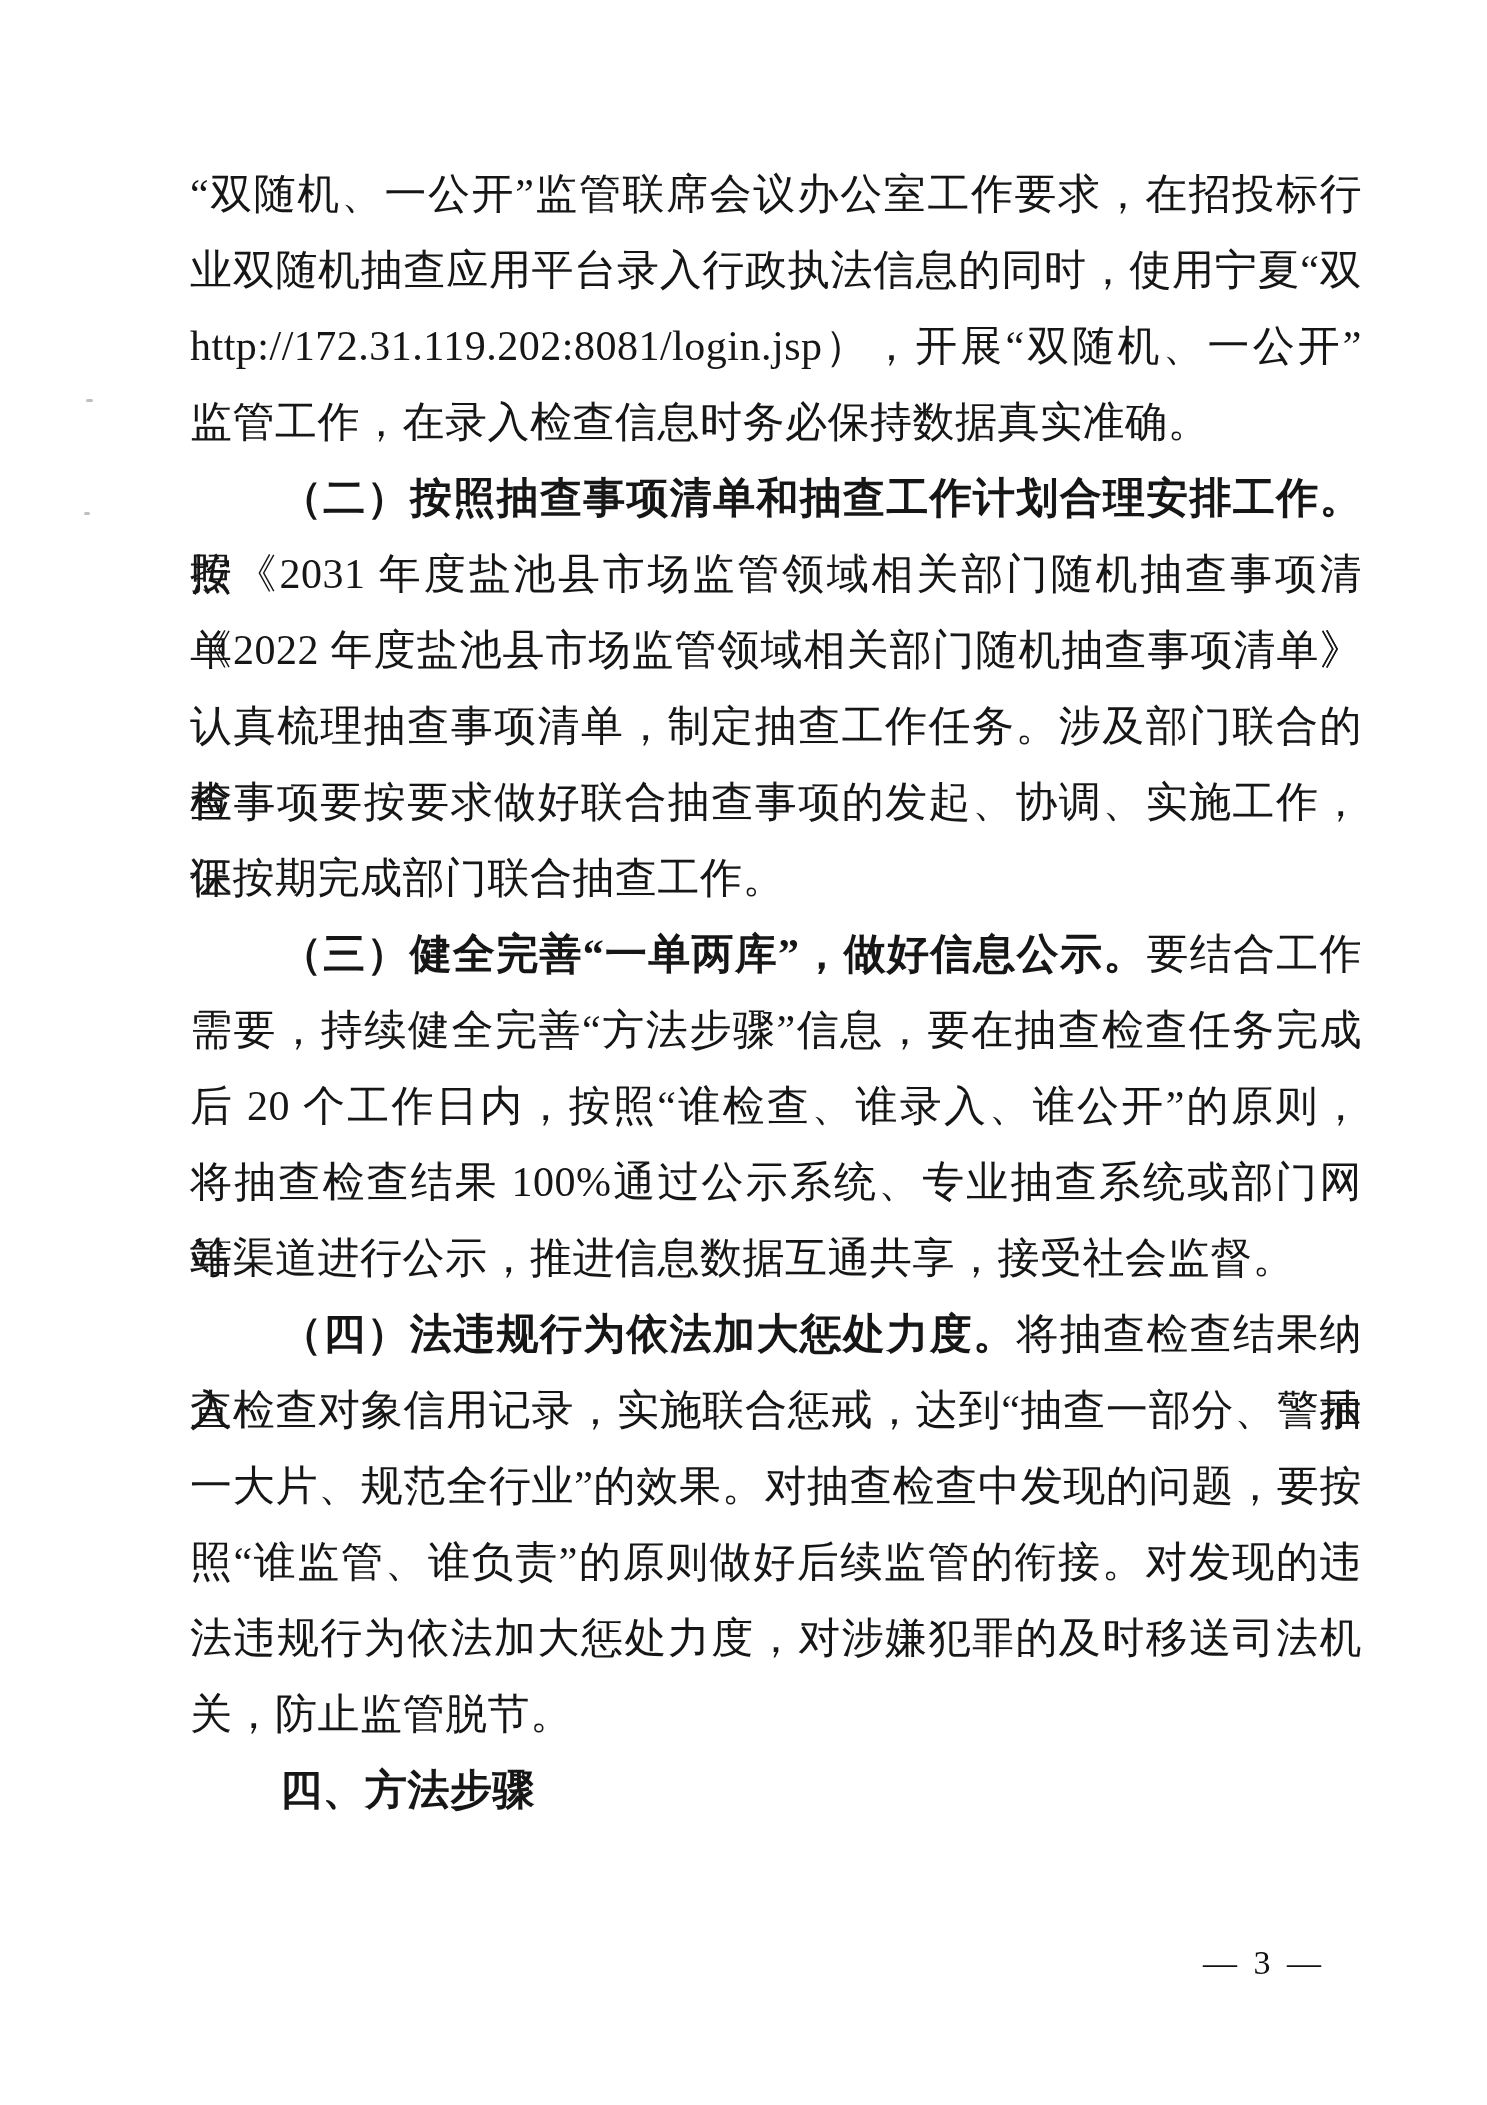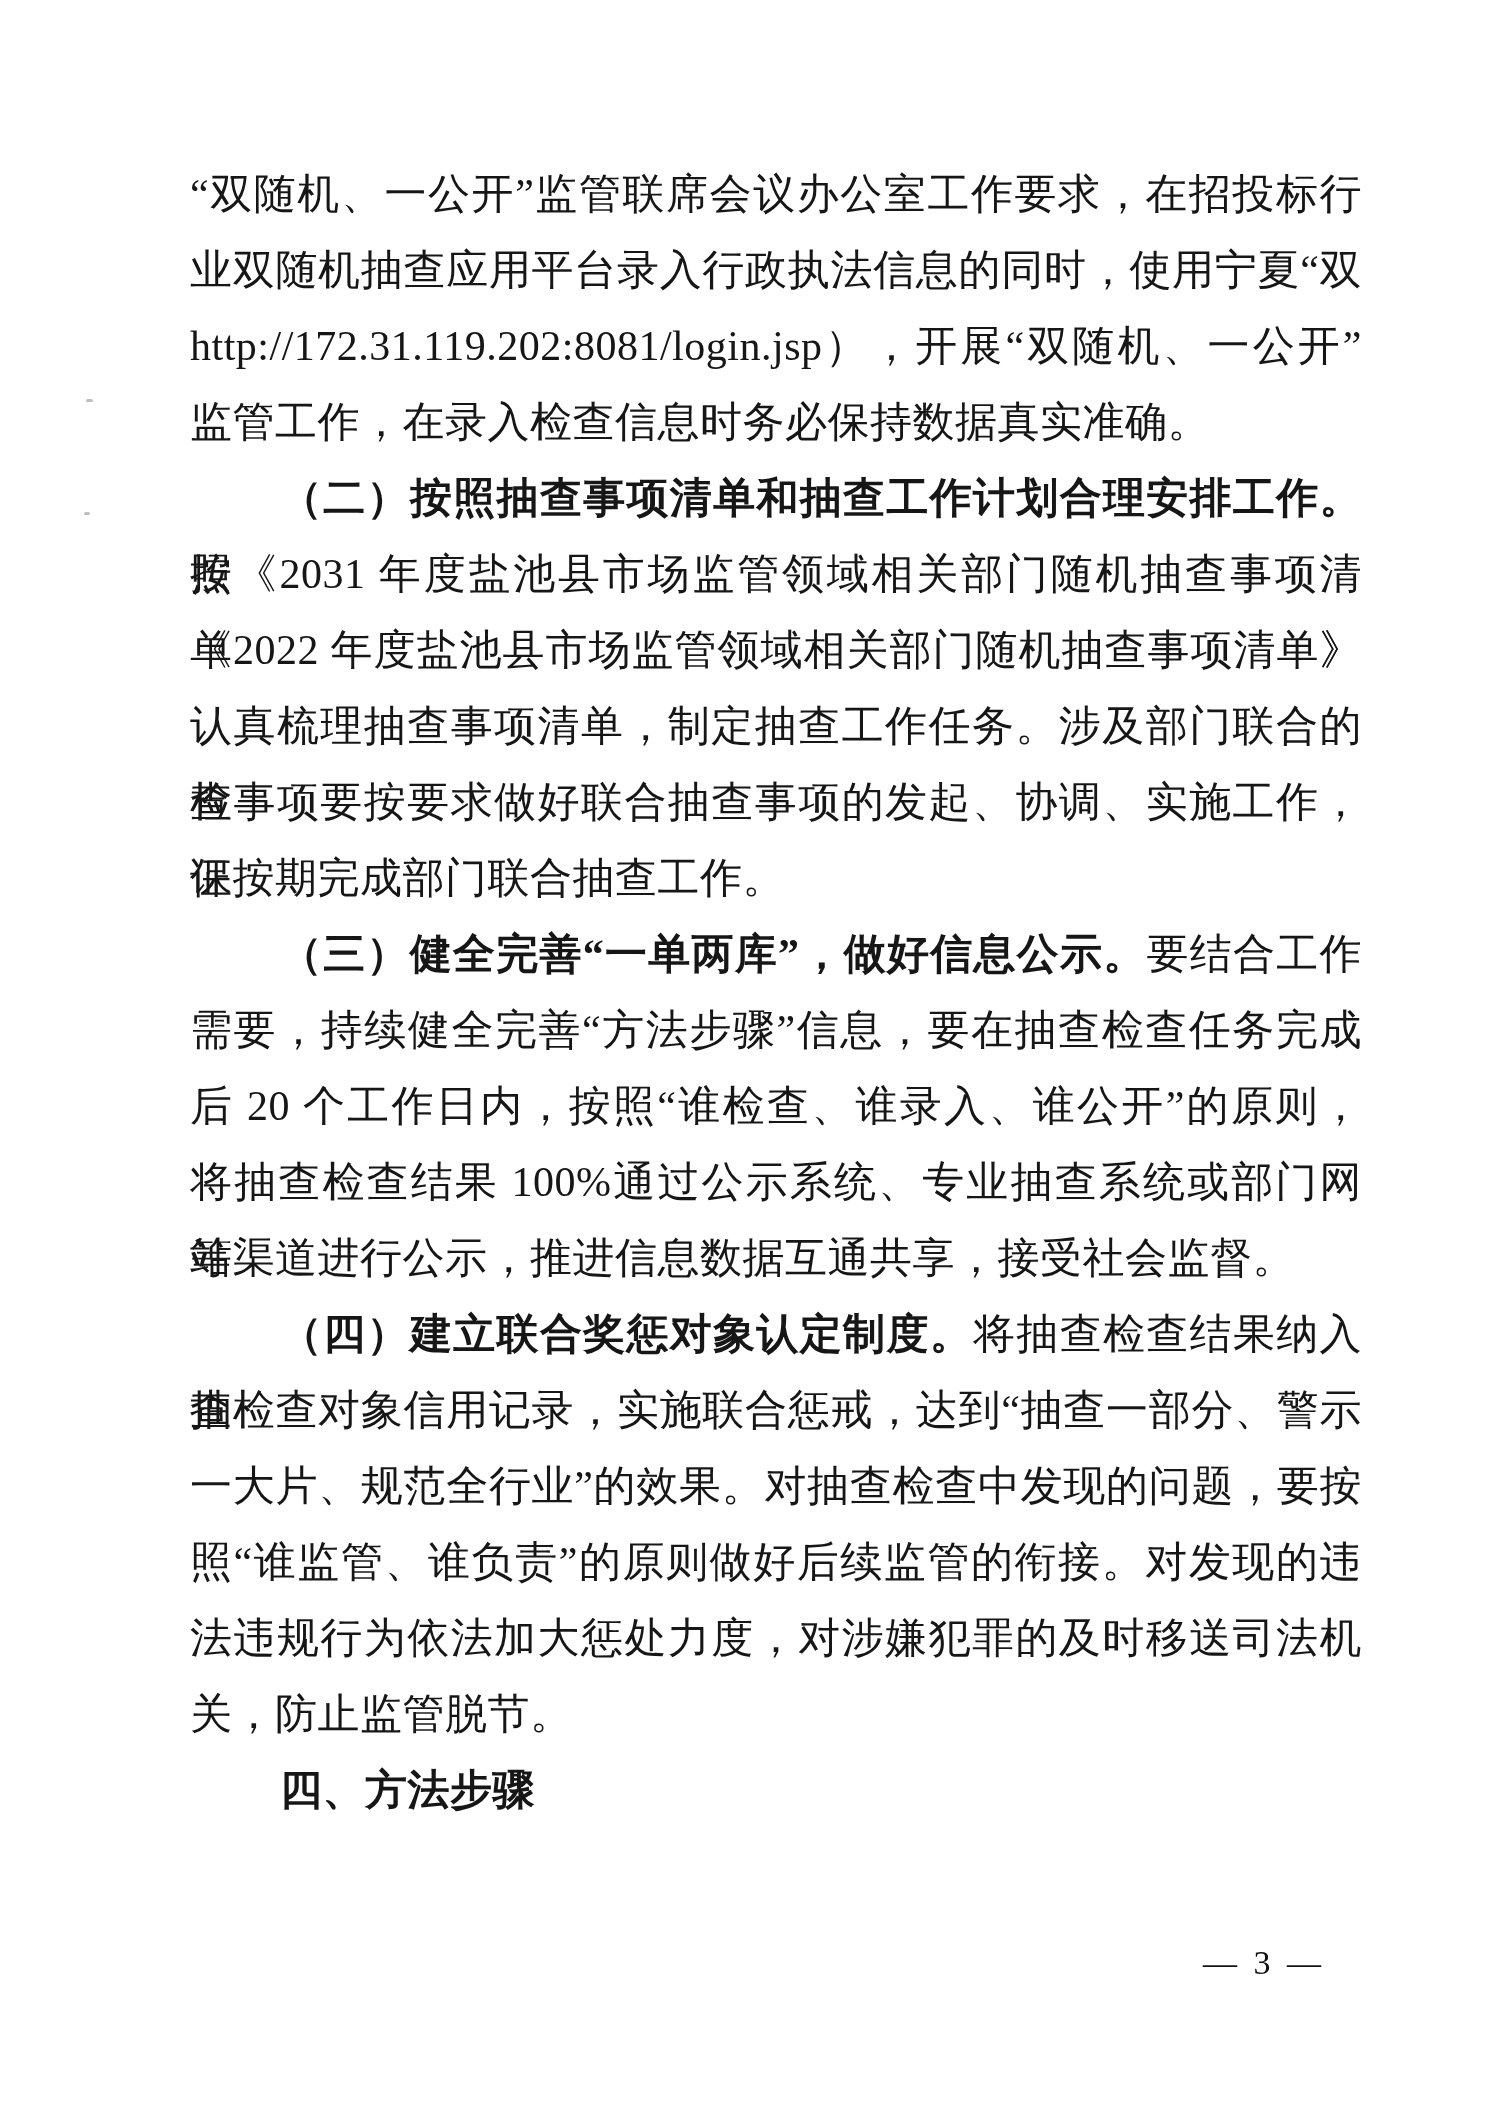--- a/index.html
+++ b/index.html
@@ -87,21 +87,21 @@
 
     <div>
       <div class="line j ind"><span class="b">（三）健全完善“一单两库”，做好信息公示。</span><span>要结合工作</span></div>
       <div class="line j"><span class="b"></span><span>需要，持续健全完善“方法步骤”信息，要在抽查检查任务完成</span></div>
       <div class="line j"><span class="b"></span><span>后 20 个工作日内，按照“谁检查、谁录入、谁公开”的原则，</span></div>
       <div class="line j"><span class="b"></span><span>将抽查检查结果 100%通过公示系统、专业抽查系统或部门网站</span></div>
       <div class="line"><span class="b"></span><span>等渠道进行公示，推进信息数据互通共享，接受社会监督。</span></div>
     </div>
 
     <div>
-      <div class="line j ind"><span class="b">（四）建立联合奖惩对象认定制度。</span><span>将抽查检查结果纳入抽</span></div>
+      <div class="line j ind"><span class="b">（四）法违规行为依法加大惩处力度。</span><span>将抽查检查结果纳入抽</span></div>
       <div class="line j"><span class="b"></span><span>查检查对象信用记录，实施联合惩戒，达到“抽查一部分、警示</span></div>
       <div class="line j"><span class="b"></span><span>一大片、规范全行业”的效果。对抽查检查中发现的问题，要按</span></div>
       <div class="line j"><span class="b"></span><span>照“谁监管、谁负责”的原则做好后续监管的衔接。对发现的违</span></div>
       <div class="line j"><span class="b"></span><span>法违规行为依法加大惩处力度，对涉嫌犯罪的及时移送司法机</span></div>
       <div class="line"><span class="b"></span><span>关，防止监管脱节。</span></div>
     </div>
 
     <div>
       <div class="line ind"><span class="b">四、方法步骤</span><span></span></div>
     </div>

